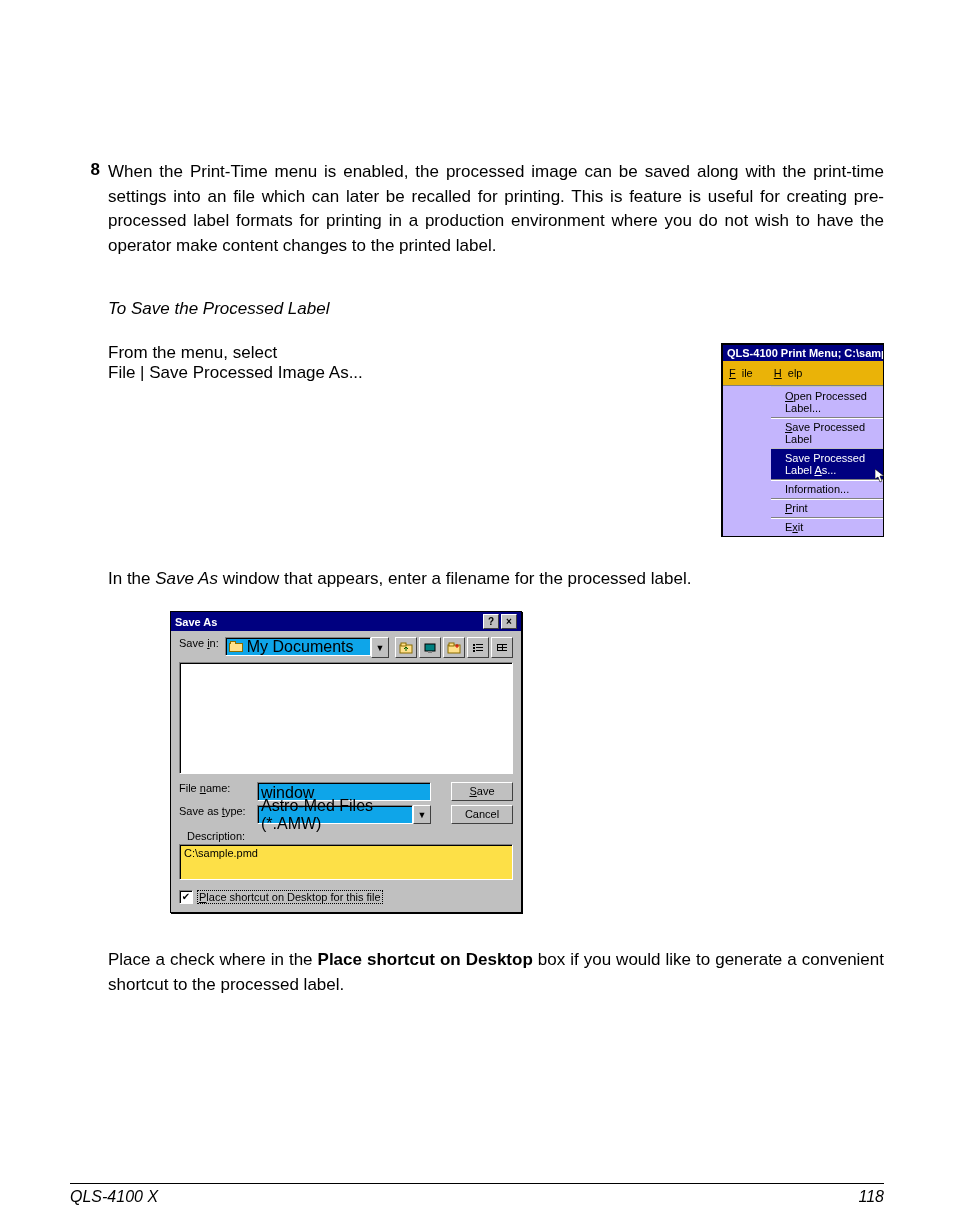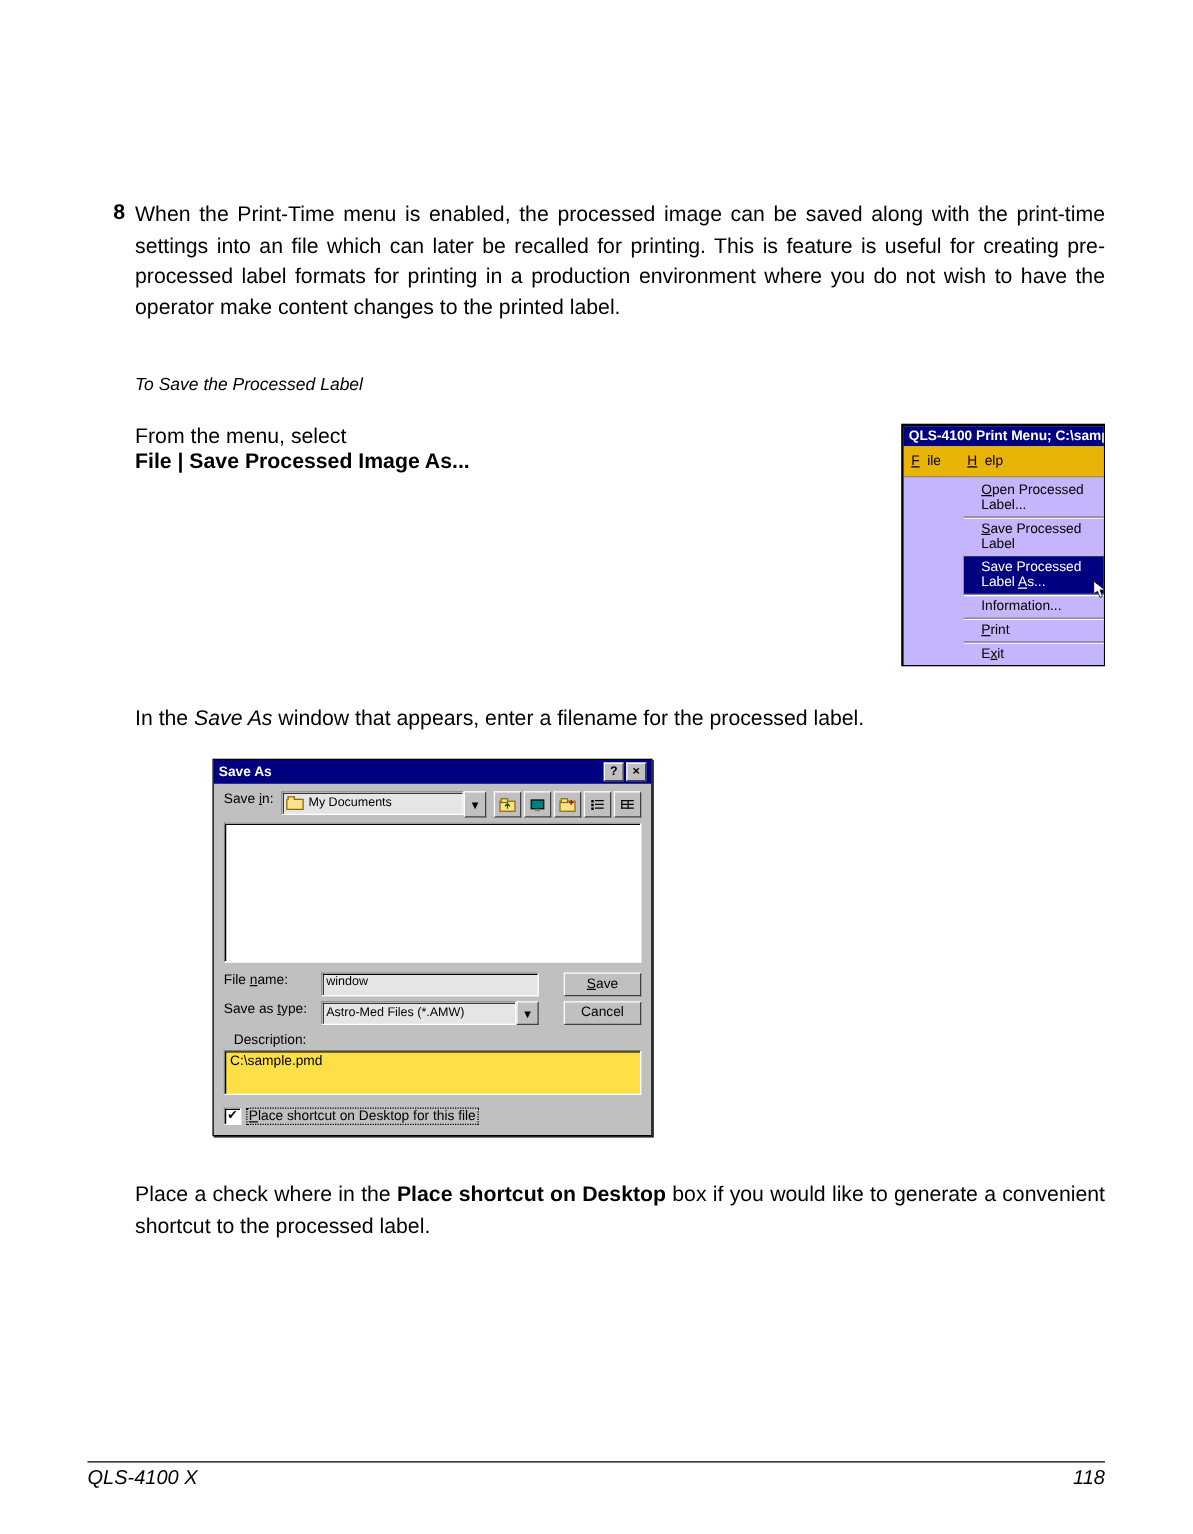--- a/index.html
+++ b/index.html
@@ -29,36 +29,36 @@
     text-align: right;
     padding-right: 8px;
   }
   .step-text {
     font-size: 17px;
     line-height: 1.45;
     text-align: justify;
   }
   .subhead {
     font-style: italic;
-    font-size: 14px;
+    font-size: 17px;
     margin-left: 38px;
     margin-bottom: 20px;
   }
   .two-col {
     display: flex;
     margin-left: 38px;
     gap: 40px;
     margin-bottom: 30px;
     margin-top: 24px;
   }
   .left-col {
     font-size: 17px;
     flex: 1;
   }
-  .left-col .bold { font-weight: bold; }
+  .left-col .bold { font-weight: normal; }
   .menu-window {
     border: 2px solid #000;
     border-right-width: 1px;
     border-bottom-width: 1px;
     width: 160px;
     font-family: Tahoma, Arial, sans-serif;
     font-size: 11px;
     background: #c0c0c0;
   }
   .menu-title {
@@ -149,29 +149,29 @@
   .saveas-body {
     padding: 6px 8px 8px 8px;
   }
   .row {
     display: flex;
     gap: 6px;
     margin-bottom: 4px;
   }
   .row label { white-space: nowrap; }
   .sunken {
-    background: #e5e5e5;
+    background: #0ea5e9;
     border: 1px solid #808080;
     border-right-color: #fff;
     border-bottom-color: #fff;
     box-shadow: inset 1px 1px 0 #000;
     padding: 1px 3px;
     height: 15px;
     box-sizing: content-box;
-    font-size: 10px;
+    font-size: 16px;
   }
   .dropdown {
     display: flex;
     align-items: stretch;
   }
   .dropdown .sunken { flex: 1; display:flex; align-items:center; gap:4px;}
   .dd-btn, .tb-btn {
     width: 16px;
     background: #c0c0c0;
     border: 1px solid #fff;
@@ -224,21 +224,21 @@
     display:flex; align-items:center; justify-content:center;
     font-size: 10px;
     line-height: 1;
   }
   .dotted-focus {
     border: 1px dotted #000;
     padding: 0 1px;
   }
   .footer {
     position: absolute;
-    bottom: 35px;
+    bottom: 21px;
     left: 70px;
     right: 70px;
     border-top: 1px solid #000;
     padding-top: 4px;
     display: flex;
     justify-content: space-between;
     font-style: italic;
     font-size: 16px;
   }
   .folder-icon {

